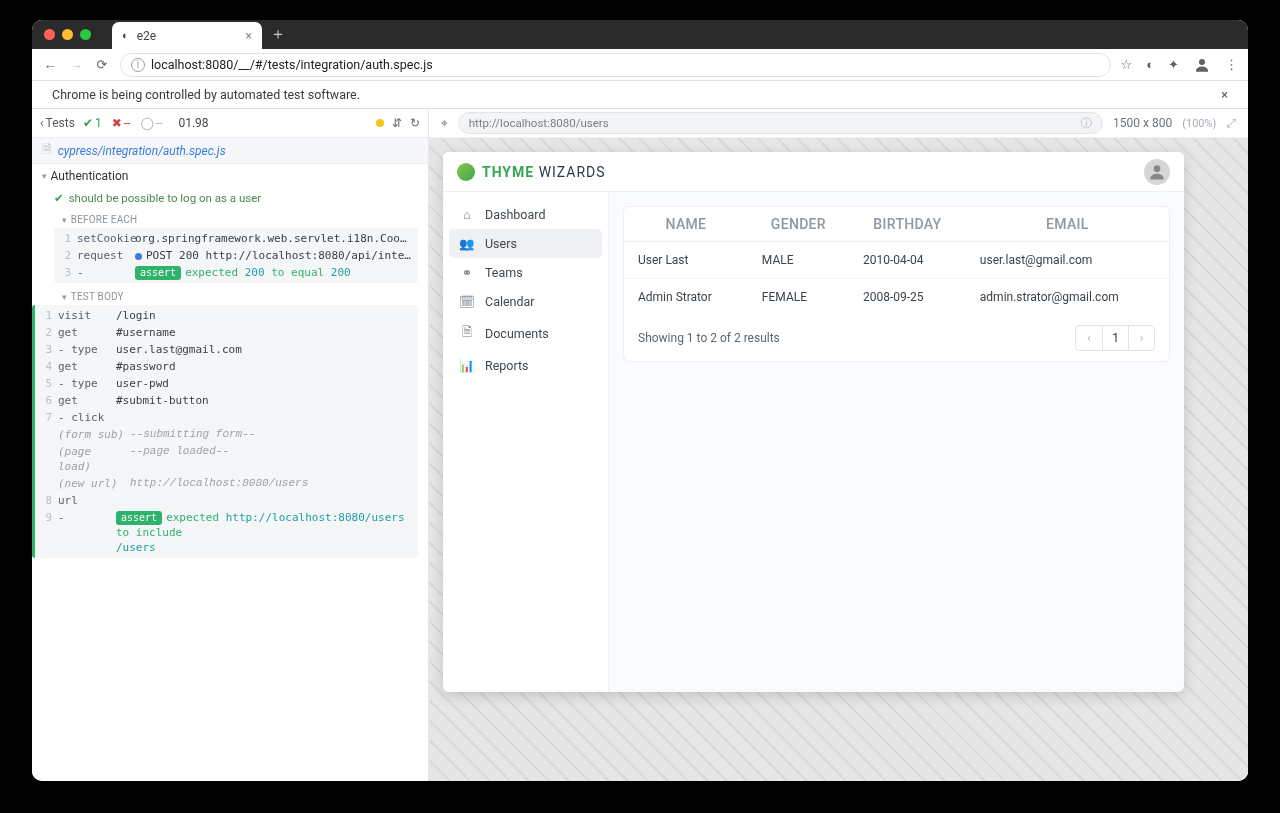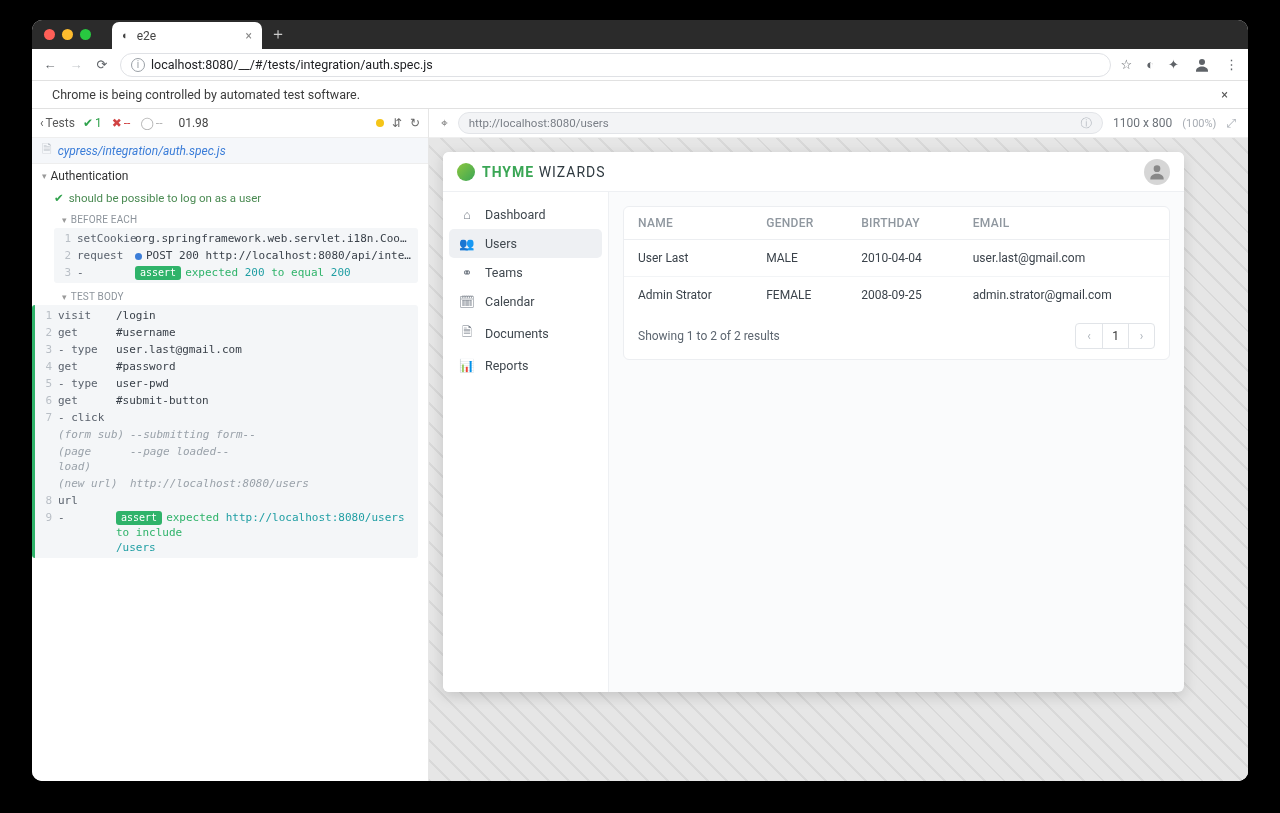--- a/index.html
+++ b/index.html
@@ -51,21 +51,21 @@
   .cmd-row .name{width:58px; color:#5a626d;}
   .cmd-row .msg{flex:1; color:#394049; white-space:nowrap; overflow:hidden; text-overflow:ellipsis;}
   .block-before{background:#f4f6f8; border-radius:3px; padding:2px 0;}
   .block-body{background:#f4f6f8; border-radius:3px; padding:2px 0; border-left:3px solid #2fb36a; margin-left:0;}
   .badge{display:inline-block; background:#2fb36a; color:#fff; border-radius:3px; padding:0 5px; font-size:10px; line-height:14px; margin-right:4px;}
   .pill-blue{display:inline-block; width:7px; height:7px; border-radius:50%; background:#3b7dd8; margin-right:4px; position:relative; top:1px;}
   .green-text{color:#2fb36a;}
   .teal-text{color:#1f9ea3;}
   .event-row{}
   .event-row .en{color:#9aa2aa; font-style:italic; width:72px; display:inline-block;}
-  .event-row .em{color:#9aa2aa; font-style:italic;}
+  .event-row .em{color:#9aa2aa; font-style:italic;font-family:Liberation Mono, monospace;}
   
   .preview-bar{height:29px; display:flex; align-items:center; gap:10px; padding:0 12px; border-bottom:1px solid #eee; font-size:12px; color:#666;}
   .preview-bar .target{color:#7a7a7a;}
   .preview-url{flex:1; background:#f3f4f6; border:1px solid #e2e4e8; border-radius:13px; height:22px; display:flex; align-items:center; padding:0 10px; font-size:11.5px; color:#7a7f87;}
   .preview-url .inf{margin-left:auto; color:#b6bbc2;}
   .dim-label{color:#6d737a; font-size:12px;}
   .zoom{color:#a8adb4; font-size:11px;}
   .rsz{color:#a8adb4; cursor:pointer;}
   .preview-stage{flex:1; background:repeating-linear-gradient(45deg,#d9d9d9 0 2px,#e6e6e6 2px 14px); padding:14px; overflow:hidden;}
   .app{width:741px; height:540px; margin:0; background:#fafbfc; border-radius:6px; box-shadow:0 4px 14px rgba(0,0,0,.15); display:flex; flex-direction:column; overflow:hidden;}
@@ -76,21 +76,21 @@
   .logo-txt b{font-weight:700; color:#3aa655;}
   .avatar{margin-left:auto; width:26px; height:26px; border-radius:50%; background:#d6d6d6; display:flex; align-items:center; justify-content:center; font-size:14px;}
   .app-body{flex:1; display:flex;}
   .sidebar{width:166px; background:#fff; border-right:1px solid #eef0f3; padding:8px 6px;}
   .side-item{display:flex; align-items:center; gap:10px; padding:7px 10px; font-size:12.5px; color:#40484f; border-radius:5px; cursor:pointer;}
   .side-item.active{background:#eef0f3;}
   .side-ic{width:16px; text-align:center; color:#6e7680;}
   .content{flex:1; padding:14px;}
   .card{background:#fff; border:1px solid #eceef1; border-radius:6px;}
   table{width:100%; border-collapse:collapse; font-size:12px;}
-  th{text-align:left; padding:9px 14px; color:#8f979f; font-weight:500; font-size:12px; letter-spacing:.3px; border-bottom:1px solid #eceef1;}
+  th{text-align:center; padding:9px 14px; color:#8f979f; font-weight:500; font-size:14px; letter-spacing:.3px; border-bottom:1px solid #eceef1;}
   td{padding:11px 14px; color:#3b434b; border-bottom:1px solid #f2f4f6;}
   tr:last-child td{border-bottom:none;}
   .card-foot{display:flex; align-items:center; padding:10px 14px; font-size:12px; color:#5d6670;}
   .pager{margin-left:auto; display:flex; border:1px solid #e1e4e8; border-radius:4px; overflow:hidden;}
   .pager span{width:26px; height:24px; display:flex; align-items:center; justify-content:center; color:#aeb4bb; border-left:1px solid #e1e4e8; cursor:pointer;}
   .pager span:first-child{border-left:none;}
   .pager .cur{color:#333;}
   svg{display:block;}
 </style>
 </head>
@@ -274,21 +274,21 @@
           </div>
     </div>
 
     <div class="right">
       <div class="preview-bar">
         <span class="target">⌖</span>
         <div class="preview-url">
           <span>http://localhost:8080/users</span>
           <span class="inf">ⓘ</span>
         </div>
-        <span class="dim-label">1100 x 800</span>
+        <span class="dim-label">1500 x 800</span>
         <span class="zoom">(100%)</span>
         <span class="rsz">⤢</span>
       </div>
 
       <div class="preview-stage">
         <div class="app">
           <div class="app-head">
             <div class="logo">
               <span class="logo-ic"></span>
               <span class="logo-txt"><b>THYME</b><span> WIZARDS</span></span>

